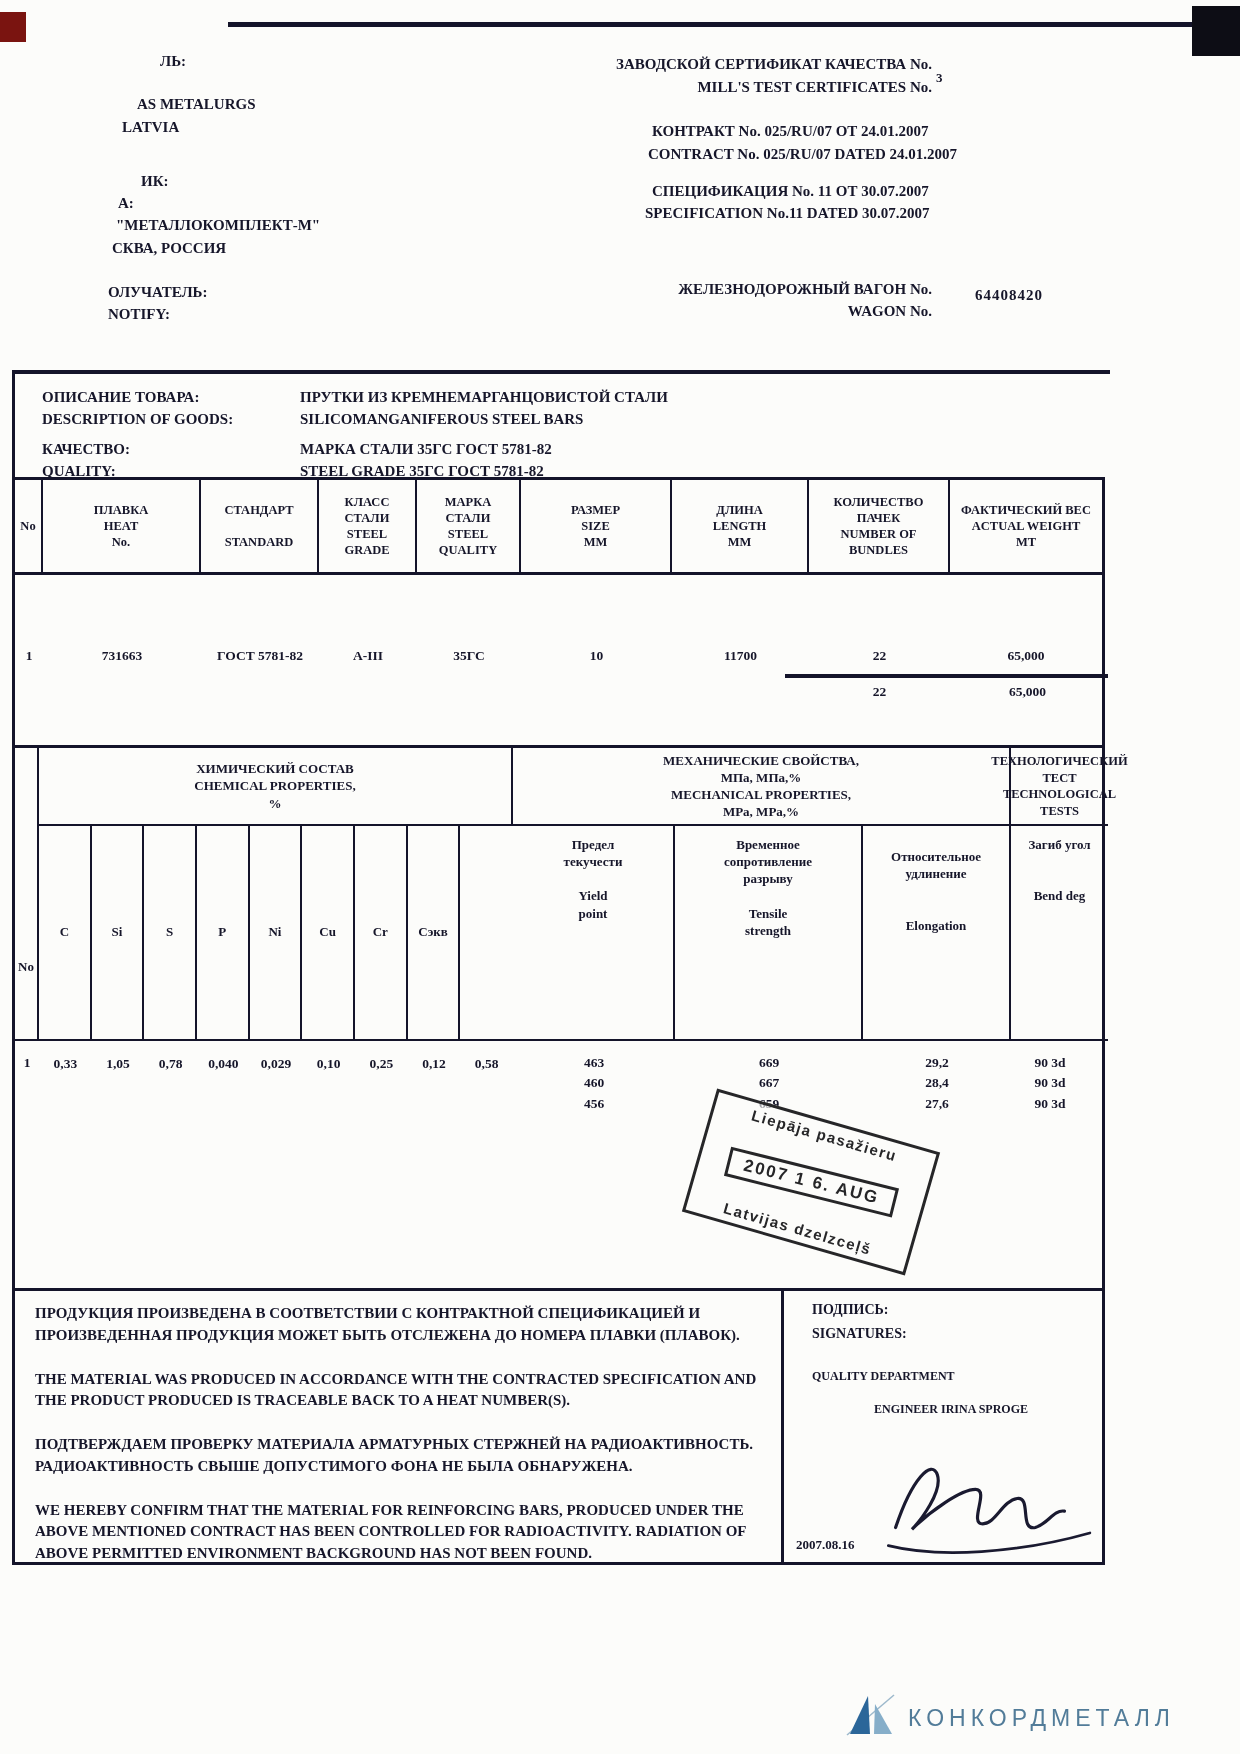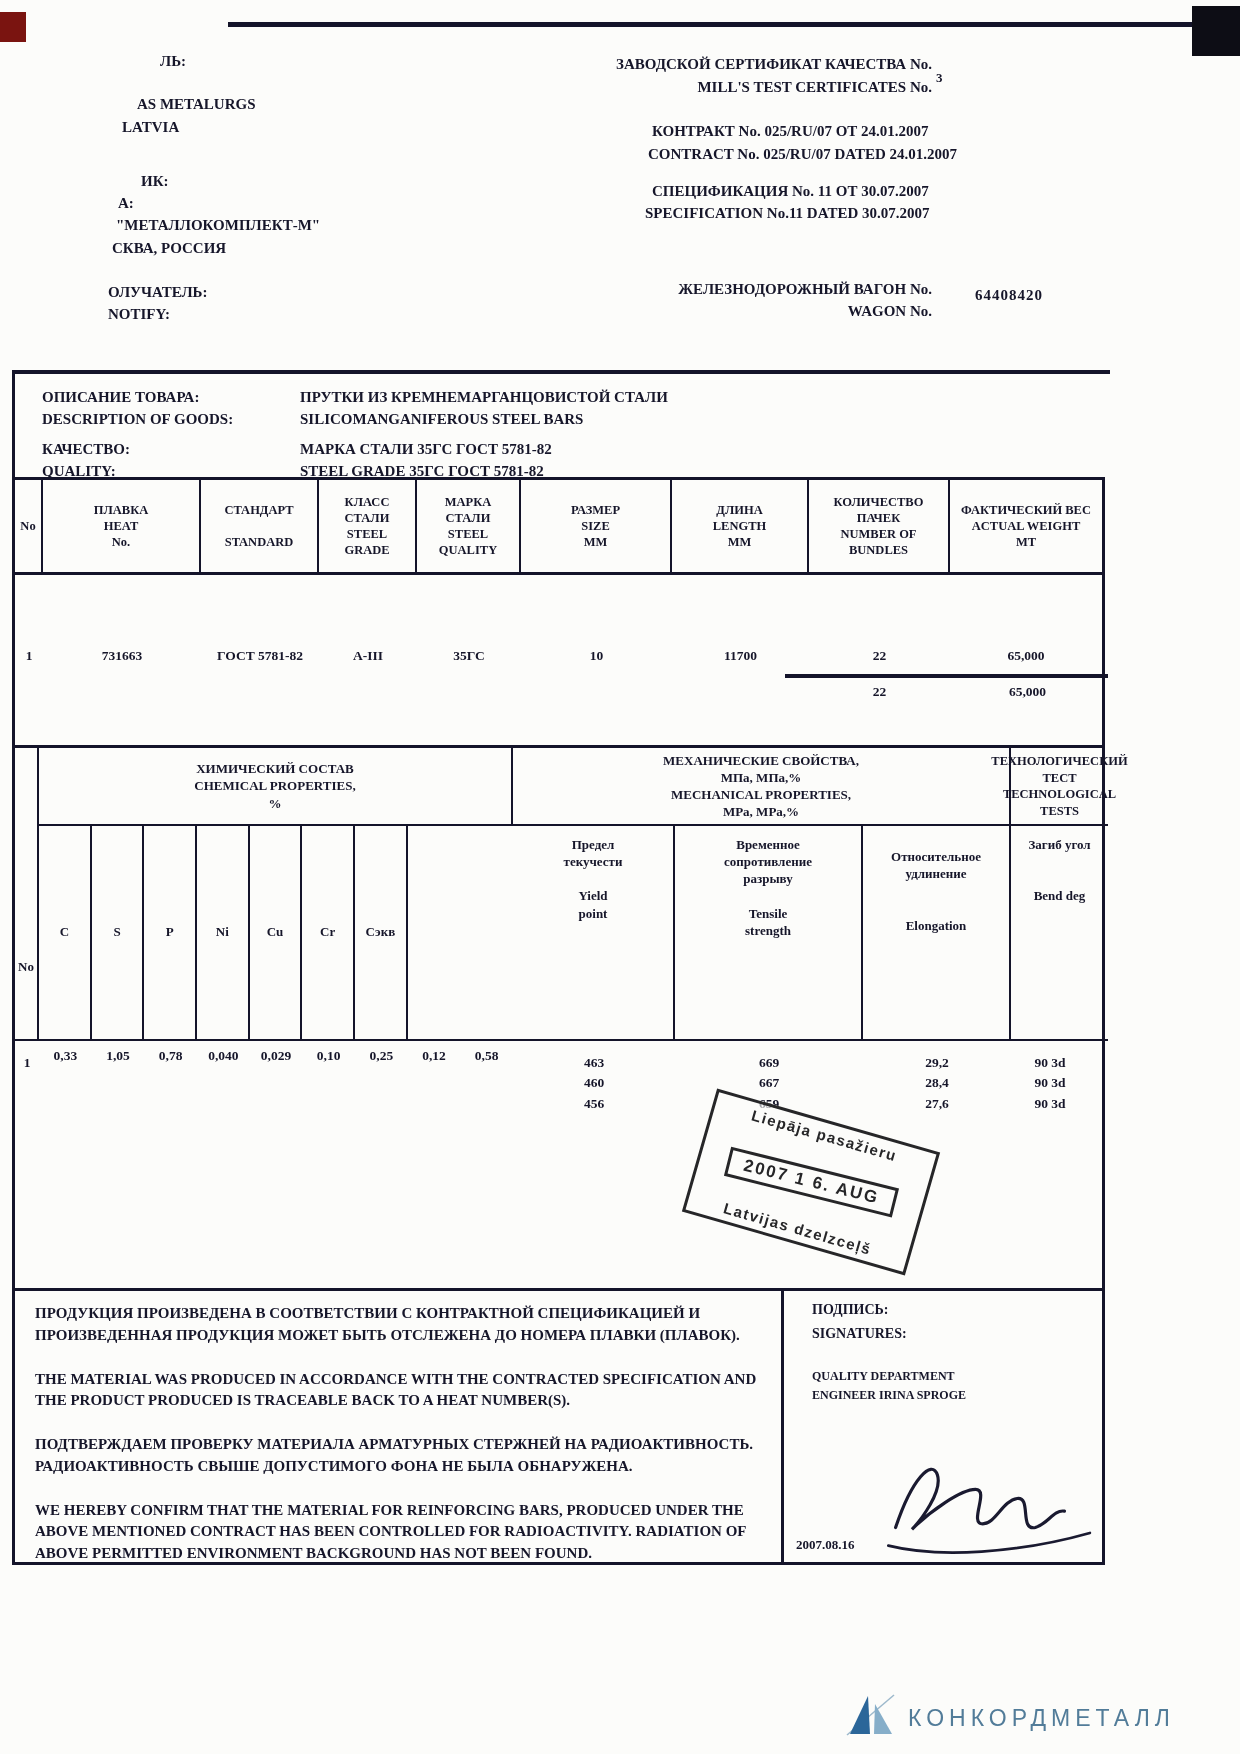--- a/index.html
+++ b/index.html
@@ -155,20 +155,21 @@
 МПа, МПа,%
 MECHANICAL PROPERTIES,
 MPa, MPa,%</div>
     <div class="cell gb" style="left:996px;top:0;width:97px;height:78px;border-right:none;display:flex;align-items:center;justify-content:center;font-size:12.5px;">ТЕХНОЛОГИЧЕСКИЙ
 ТЕСТ
 TECHNOLOGICAL
 TESTS</div>
 
     <div class="abs" style="left:24px;top:78px;width:474px;height:215px;display:grid;grid-template-columns:repeat(9,1fr);border-bottom:2px solid #14142a;box-sizing:border-box;">
       <div class="ctr t13" style="border-right:2px solid #14142a;display:flex;align-items:center;justify-content:center;">C</div>
+      <div class="ctr t13" style="border-right:2px solid #14142a;display:flex;align-items:center;justify-content:center;">Si</div>
       <div class="ctr t13" style="border-right:2px solid #14142a;display:flex;align-items:center;justify-content:center;">S</div>
       <div class="ctr t13" style="border-right:2px solid #14142a;display:flex;align-items:center;justify-content:center;">P</div>
       <div class="ctr t13" style="border-right:2px solid #14142a;display:flex;align-items:center;justify-content:center;">Ni</div>
       <div class="ctr t13" style="border-right:2px solid #14142a;display:flex;align-items:center;justify-content:center;">Cu</div>
       <div class="ctr t13" style="border-right:2px solid #14142a;display:flex;align-items:center;justify-content:center;">Cr</div>
       <div class="ctr t13" style="border-right:2px solid #14142a;display:flex;align-items:center;justify-content:center;">Сэкв</div>
     </div>
 
     <div class="cell gb" style="left:498px;top:78px;width:162px;height:215px;padding-top:10px;">Предел
 текучести
@@ -185,21 +186,21 @@
 удлинение
 
 
 Elongation</div>
     <div class="cell gb" style="left:996px;top:78px;width:97px;height:215px;border-right:none;padding-top:10px;">Загиб  угол
 
 
 Bend  deg</div>
 
     <div class="abs vals" style="left:0;top:305px;width:24px;">1</div>
-    <div class="abs" style="left:24px;top:298px;width:474px;display:grid;grid-template-columns:repeat(9,1fr);">
+    <div class="abs" style="left:24px;top:306px;width:474px;display:grid;grid-template-columns:repeat(9,1fr);">
       <div class="vals">0,33</div>
       <div class="vals">1,05</div>
       <div class="vals">0,78</div>
       <div class="vals">0,040</div>
       <div class="vals">0,029</div>
       <div class="vals">0,10</div>
       <div class="vals">0,25</div>
       <div class="vals">0,12</div>
       <div class="vals">0,58</div>
     </div>
@@ -227,21 +228,21 @@
     <div class="decl-left">
       <p class="para">ПРОДУКЦИЯ ПРОИЗВЕДЕНА В СООТВЕТСТВИИ С КОНТРАКТНОЙ СПЕЦИФИКАЦИЕЙ И ПРОИЗВЕДЕННАЯ ПРОДУКЦИЯ МОЖЕТ БЫТЬ ОТСЛЕЖЕНА ДО НОМЕРА ПЛАВКИ (ПЛАВОК).</p>
       <p class="para">THE MATERIAL WAS PRODUCED IN ACCORDANCE WITH THE CONTRACTED SPECIFICATION AND THE PRODUCT PRODUCED IS TRACEABLE BACK TO A HEAT NUMBER(S).</p>
       <p class="para">ПОДТВЕРЖДАЕМ ПРОВЕРКУ МАТЕРИАЛА АРМАТУРНЫХ СТЕРЖНЕЙ НА РАДИОАКТИВНОСТЬ. РАДИОАКТИВНОСТЬ СВЫШЕ ДОПУСТИМОГО ФОНА НЕ БЫЛА ОБНАРУЖЕНА.</p>
       <p class="para" style="margin-bottom:0;">WE HEREBY CONFIRM THAT THE MATERIAL FOR REINFORCING BARS, PRODUCED UNDER THE ABOVE MENTIONED CONTRACT HAS BEEN CONTROLLED FOR RADIOACTIVITY.  RADIATION OF ABOVE PERMITTED ENVIRONMENT BACKGROUND HAS NOT BEEN FOUND.</p>
     </div>
     <div class="decl-right">
       <div class="t14">ПОДПИСЬ:</div>
       <div class="t14" style="margin-top:6px;">SIGNATURES:</div>
       <div class="t12" style="margin-top:26px;">QUALITY DEPARTMENT</div>
-      <div class="t12" style="margin-top:3px;">ENGINEER IRINA SPROGE</div>
+      <div class="t12" style="margin-top:17px;text-align:center;">ENGINEER IRINA SPROGE</div>
       <div class="abs t13" style="left:12px;bottom:8px;">2007.08.16</div>
       <div class="abs" style="right:2px;bottom:0;">
         <svg width="220" height="118" viewBox="0 0 240 130" fill="none" stroke="#1a1a30" stroke-linecap="round">
           <path d="M16,92 C34,38 56,16 62,34 C68,52 44,84 34,94 C54,74 88,50 104,50 C120,50 96,88 112,88 C126,88 134,62 150,60 C166,58 152,96 170,92 C184,88 190,72 202,74" stroke-width="3.5"></path>
           <path d="M8,112 C64,126 152,120 230,98" stroke-width="3"></path>
         </svg>
       </div>
     </div>
   </div>
 

